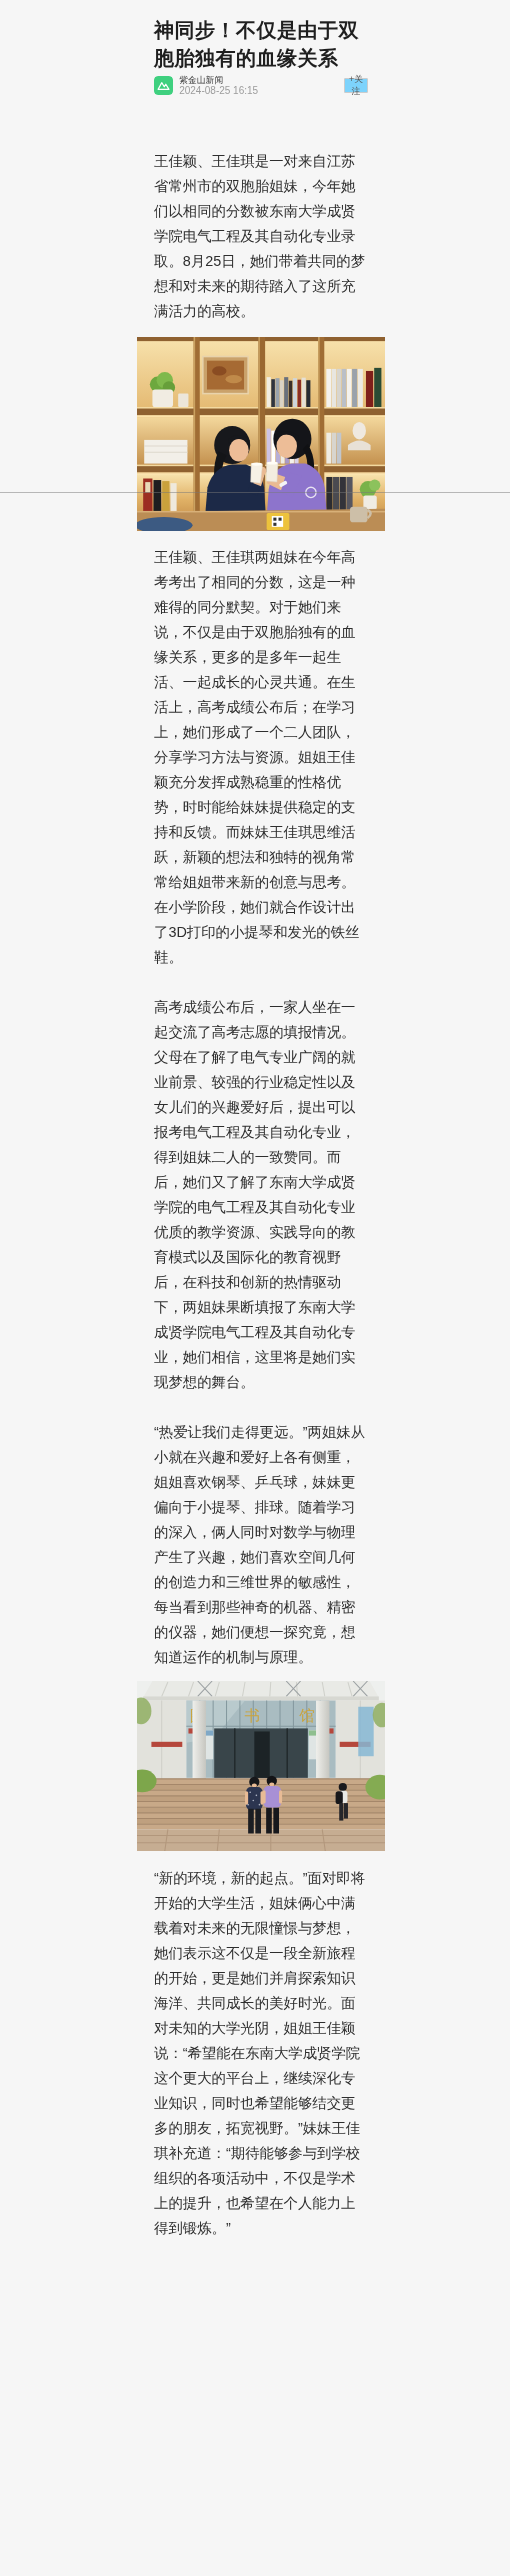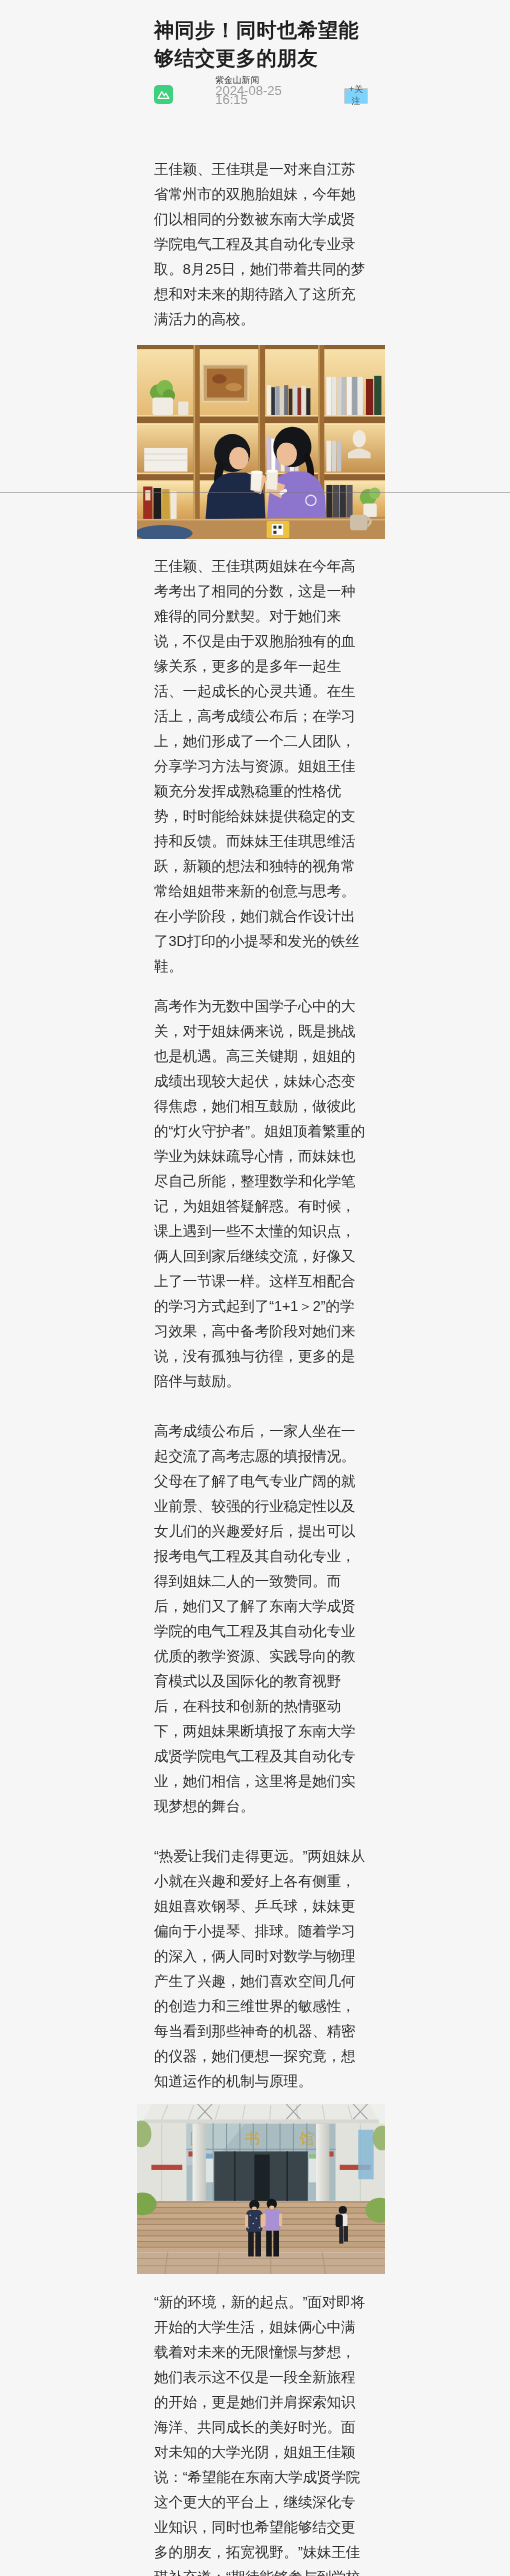--- a/index.html
+++ b/index.html
@@ -8,25 +8,25 @@
     background:#f6f6f6;
     font-family:"Liberation Sans", sans-serif;
     overflow:hidden;
   }
   .wrapper{ width:248px; margin-left:137px; padding-top:15.5px; }
   .pad{ padding:0 17px; }
   .title{
     font-size:20px; line-height:28px; font-weight:700;
     color:#1f1f1f; margin:0; letter-spacing:0.5px;
   }
-  .src-row{ display:flex; align-items:flex-end; margin-top:4.1px;gap:36px; }
+  .src-row{ display:flex; align-items:center; margin-top:4.1px; }
   .avatar{ width:19px; height:19px; flex:0 0 19px; border-radius:4.1px; overflow:hidden; }
   .src-meta{ margin-left:6.2px; flex:1; min-width:0; }
   .src-name{ font-size:8.8px; color:#3a3a3a; line-height:9.8px; }
-  .src-date{ font-size:13px; color:#9c9c9c; line-height:8.2px; margin-top:2.1px; }
+  .src-date{ font-size:10px; color:#9c9c9c; line-height:8.2px; margin-top:2.1px; }
   .follow-btn{
     width:24px; height:15.5px; box-sizing:border-box;
     border:0.5px solid #cccccc; border-radius:1px; background:#7dd3fc;
     color:#555; font-size:8.8px; display:flex; align-items:center; justify-content:center;
     font-family:inherit; cursor:pointer;
   }
   .para{
     font-size:14.4px; line-height:25px; color:#2e2e2e;
     margin:25px 0 0 0; text-align:left; word-break:break-all;
   }
@@ -41,21 +41,21 @@
   .seam{
     position:absolute; left:0; top:492px; width:510px; height:0.5px;
     background:rgba(120,120,120,0.5); z-index:6; pointer-events:none;
   }
 </style>
 </head>
 <body>
 
 <div class="wrapper">
 
-  <h1 class="title pad">神同步！同时也希望能够结交更多的朋友</h1>
+  <h1 class="title pad">神同步！不仅是由于双胞胎独有的血缘关系</h1>
 
   <div class="src-row pad">
     <div class="avatar">
       <svg viewBox="0 0 37 37" width="19" height="19">
         <rect x="0" y="0" width="37" height="37" rx="8" fill="#3fd07f"></rect>
         <path d="M8 26 L15 13 L20 21 L23 16 L29 26 Z" fill="none" stroke="#ffffff" stroke-width="2.4" stroke-linejoin="round"></path>
       </svg>
     </div>
     <div class="src-meta">
       <div class="src-name">紫金山新闻</div>
@@ -196,21 +196,20 @@
       <rect x="262" y="348" width="22" height="21" fill="#ffffff"></rect>
       <rect x="265" y="351" width="6" height="6" fill="#333333"></rect>
       <rect x="275" y="351" width="6" height="6" fill="#333333"></rect>
       <rect x="265" y="361" width="6" height="6" fill="#333333"></rect>
       <rect x="414" y="330" width="34" height="30" rx="6" fill="#cdbfa8"></rect>
       <path d="M448 336 q12 6 0 16" fill="none" stroke="#cdbfa8" stroke-width="5"></path>
     </svg>
   </figure>
 
   <p class="para after-photo1 pad">王佳颖、王佳琪两姐妹在今年高考考出了相同的分数，这是一种难得的同分默契。对于她们来说，不仅是由于双胞胎独有的血缘关系，更多的是多年一起生活、一起成长的心灵共通。在生活上，高考成绩公布后；在学习上，她们形成了一个二人团队，分享学习方法与资源。姐姐王佳颖充分发挥成熟稳重的性格优势，时时能给妹妹提供稳定的支持和反馈。而妹妹王佳琪思维活跃，新颖的想法和独特的视角常常给姐姐带来新的创意与思考。在小学阶段，她们就合作设计出了3D打印的小提琴和发光的铁丝鞋。</p>
-  <p class="para p3 pad">高考作为无数中国学子心中的大关，对于姐妹俩来说，既是挑战也是机遇。高三关键期，姐姐的成绩出现较大起伏，妹妹心态变得焦虑，她们相互鼓励，做彼此的“灯火守护者”。姐姐顶着繁重的学业为妹妹疏导心情，而妹妹也尽自己所能，整理数学和化学笔记，为姐姐答疑解惑。有时候，课上遇到一些不太懂的知识点，俩人回到家后继续交流，好像又上了一节课一样。这样互相配合的学习方式起到了“1+1＞2”的学习效果，高中备考阶段对她们来说，没有孤独与彷徨，更多的是陪伴与鼓励。</p>
   <p class="para pad">高考成绩公布后，一家人坐在一起交流了高考志愿的填报情况。父母在了解了电气专业广阔的就业前景、较强的行业稳定性以及女儿们的兴趣爱好后，提出可以报考电气工程及其自动化专业，得到姐妹二人的一致赞同。而后，她们又了解了东南大学成贤学院的电气工程及其自动化专业优质的教学资源、实践导向的教育模式以及国际化的教育视野后，在科技和创新的热情驱动下，两姐妹果断填报了东南大学成贤学院电气工程及其自动化专业，她们相信，这里将是她们实现梦想的舞台。</p>
   <p class="para pad">“热爱让我们走得更远。”两姐妹从小就在兴趣和爱好上各有侧重，姐姐喜欢钢琴、乒乓球，妹妹更偏向于小提琴、排球。随着学习的深入，俩人同时对数学与物理产生了兴趣，她们喜欢空间几何的创造力和三维世界的敏感性，每当看到那些神奇的机器、精密的仪器，她们便想一探究竟，想知道运作的机制与原理。</p>
 
   <figure class="photo2">
     <svg viewBox="0 0 482 330" width="248" height="170" preserveAspectRatio="none">
       <defs>
         <linearGradient id="col" x1="0" y1="0" x2="1" y2="0">
           <stop offset="0" stop-color="#efefeb"></stop>
             <stop offset="1" stop-color="#c6c6c0"></stop>
         </linearGradient>

